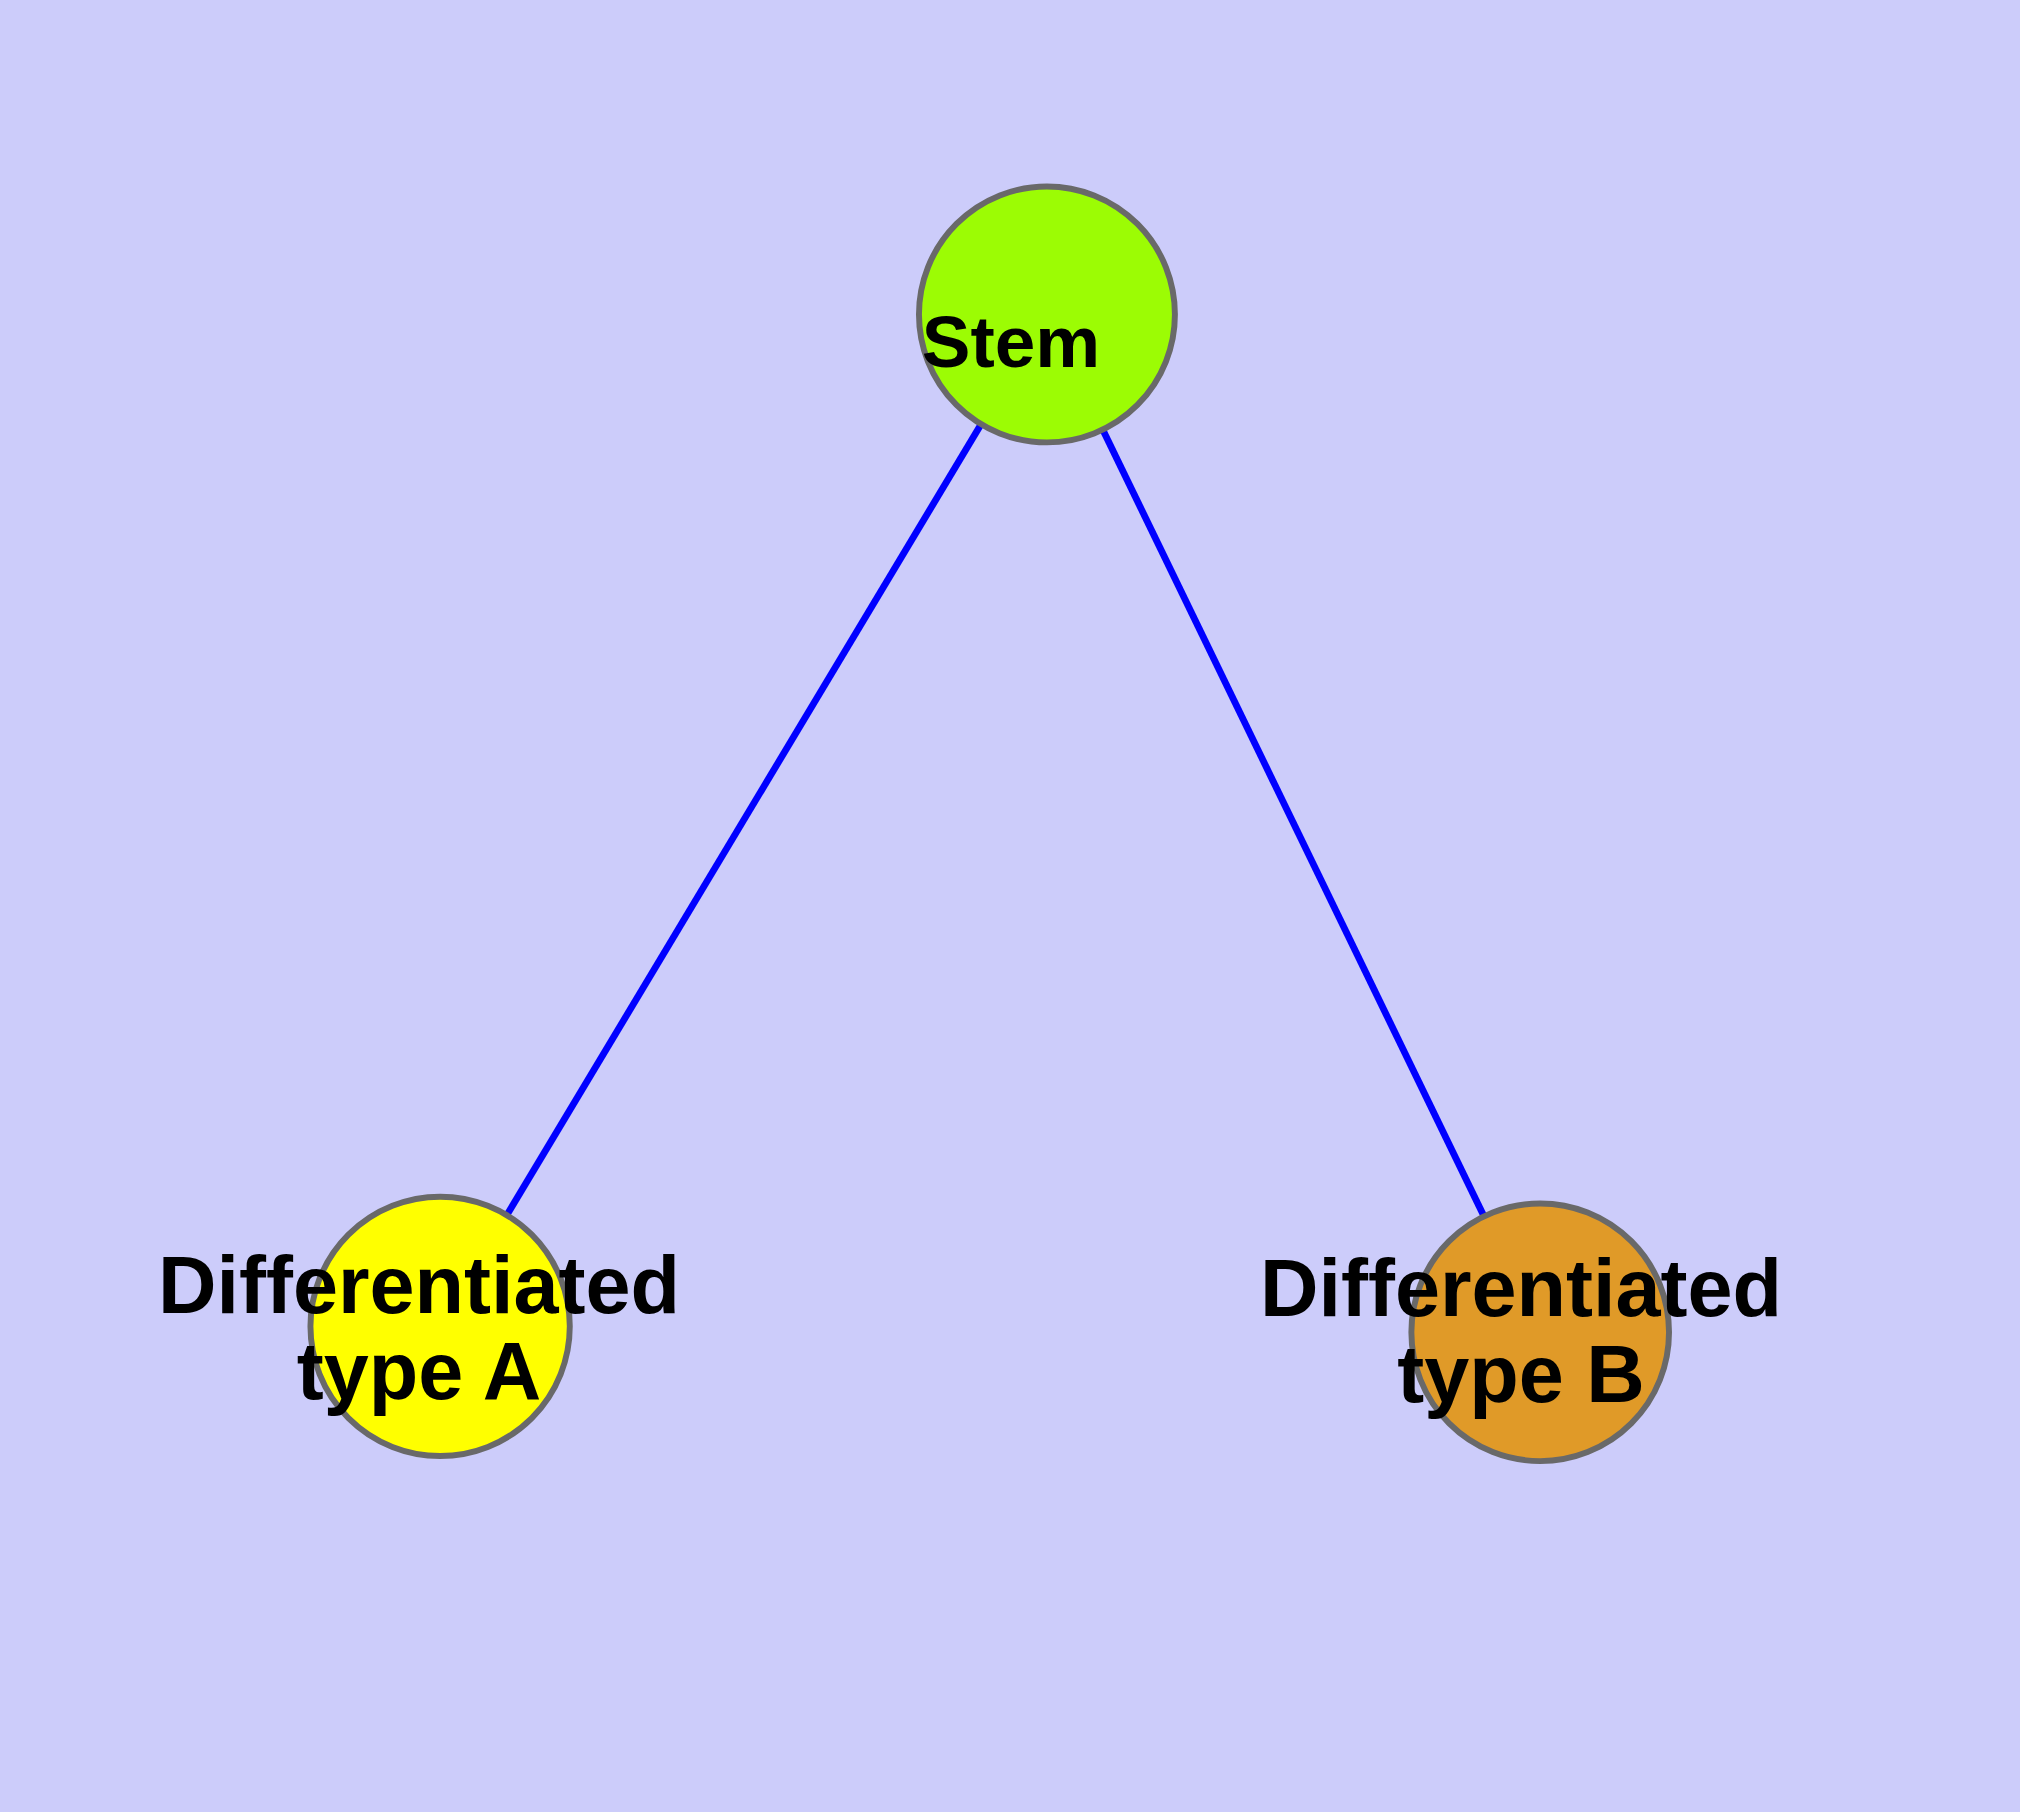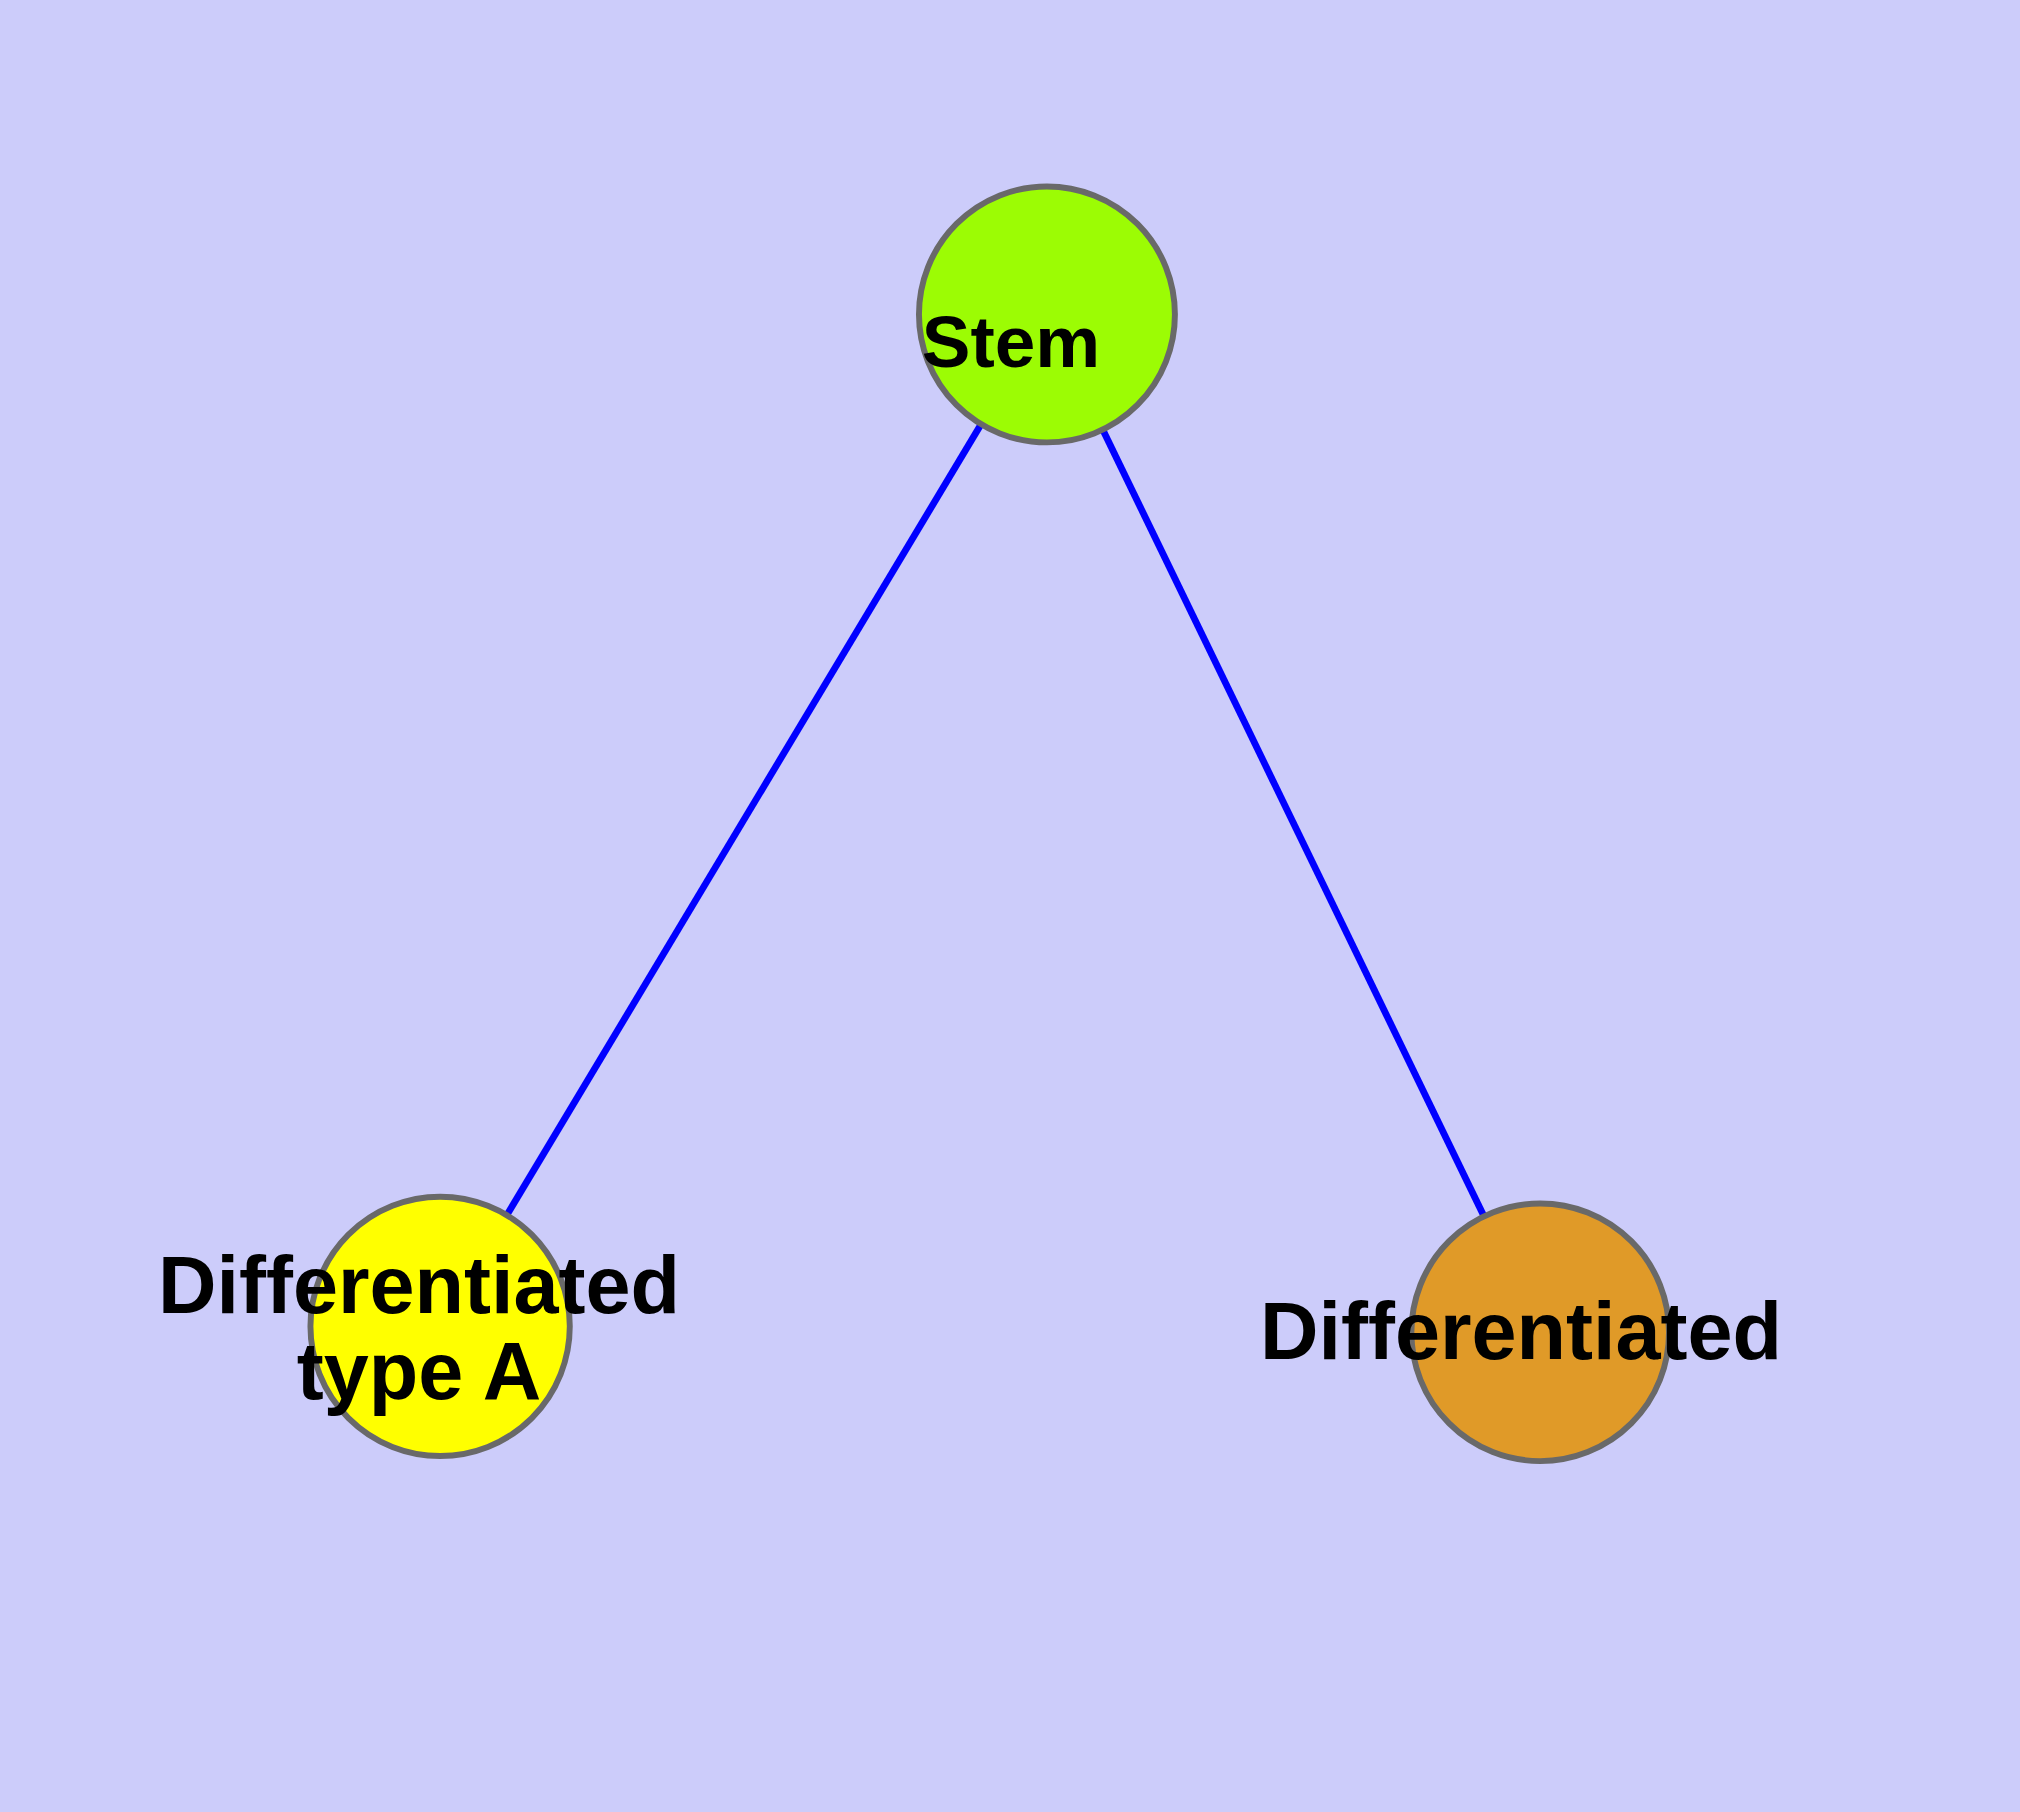--- a/index.html
+++ b/index.html
@@ -64,16 +64,17 @@
     <div>Stem</div>
   </div>
 
   <div class="node-label label-child" style="left: 419px; top: 1329px; font-size: 81px;">
     <div>Differentiated</div>
     <div>type A</div>
   </div>
 
   <div class="node-label label-child" style="left: 1521px; top: 1332px; font-size: 81px;">
     <div>Differentiated</div>
+    <div>type B</div>
   </div>
 
 </div>
 
 
 </body></html>

